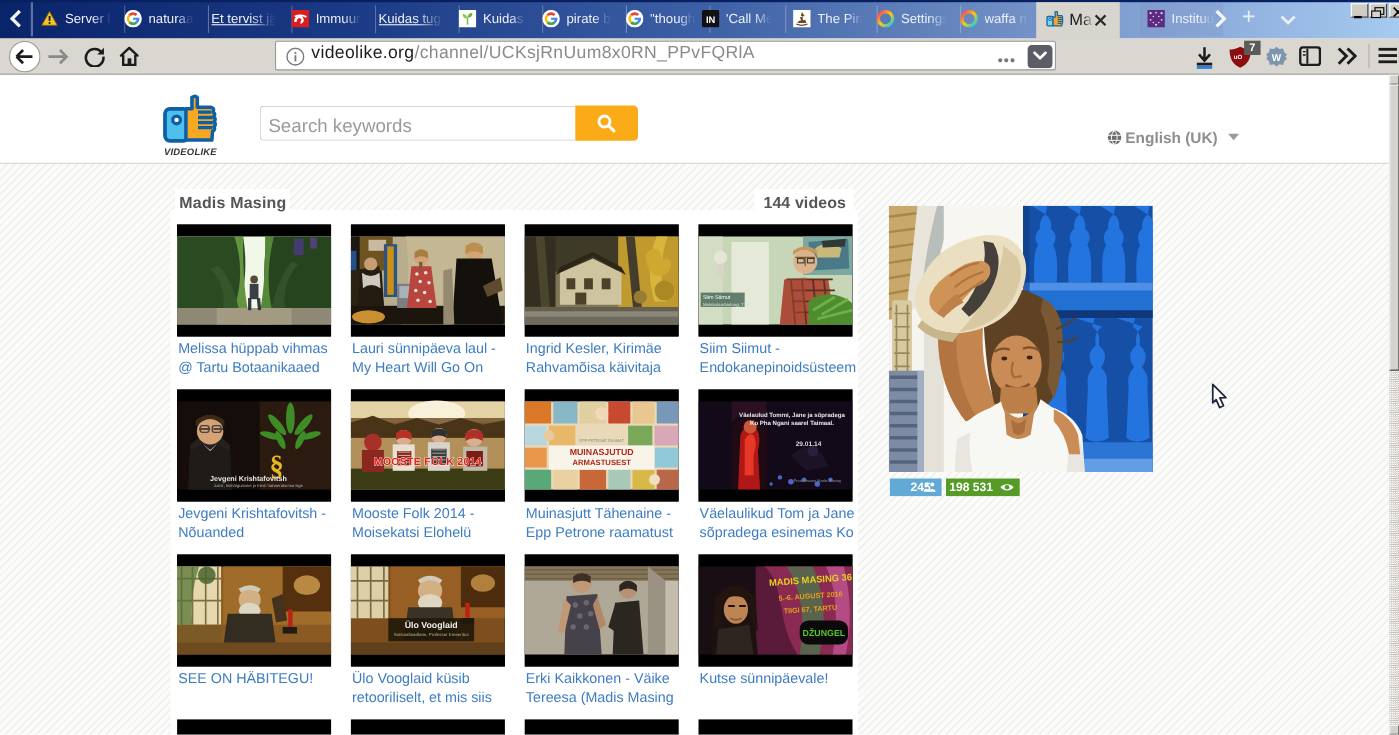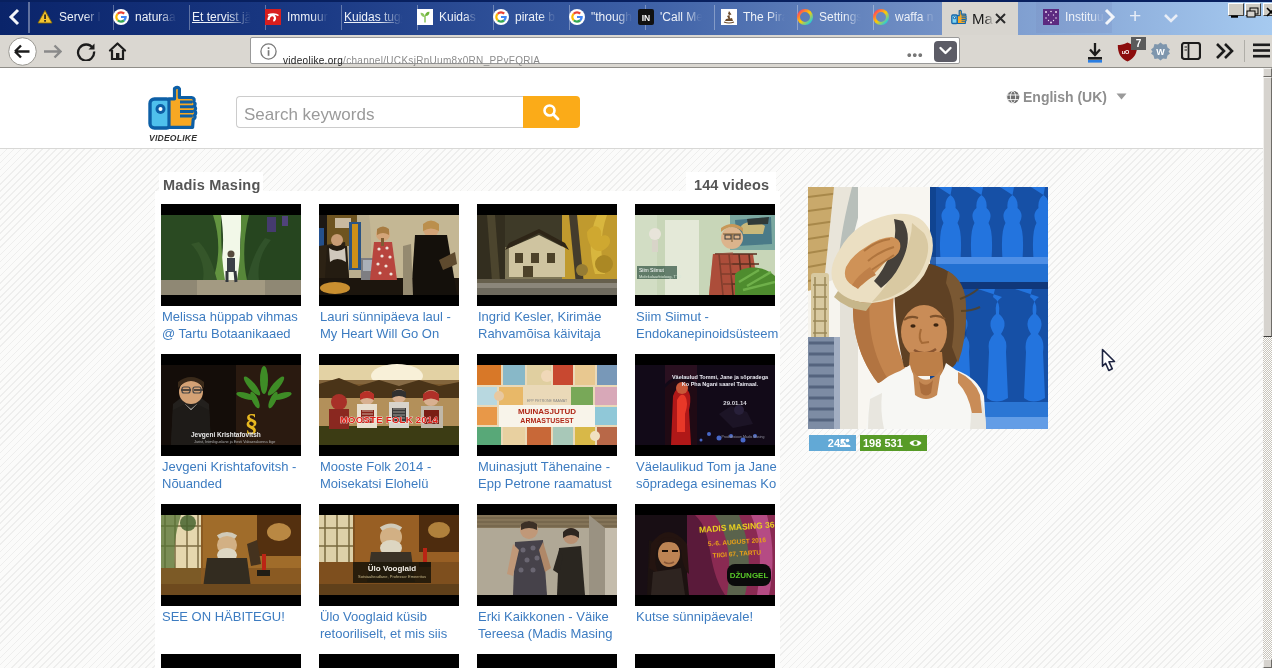--- a/index.html
+++ b/index.html
@@ -18,21 +18,21 @@
 #activetab { position:absolute; left:942px; top:2px; width:76px; height:33px; background:#d8d5cf; }
 #activetab .fav { position:absolute; left:9px; top:7px; width:16px; height:16px; }
 #activetab .txt { position:absolute; left:30px; top:8px; width:23px; font-size:15px; color:#1a1a1a; white-space:nowrap; overflow:hidden;
   -webkit-mask-image:linear-gradient(to right,#000 55%,transparent 95%); mask-image:linear-gradient(to right,#000 55%,transparent 95%); }
 .tbtn { position:absolute; color:#e7edf7; font-size:15px; font-weight:bold; }
 .winbtn { position:absolute; top:3px; width:16px; height:13px; background:#cfccc4;
   border-top:1px solid #fff; border-left:1px solid #fff; border-right:1px solid #404040; border-bottom:1px solid #404040; }
 
 #toolbar { position:absolute; left:0; top:35px; width:1272px; height:33px; background:#dad7d1; border-bottom:1px solid #908e89; }
 #urlbar { position:absolute; left:250px; top:2px; width:710px; height:27px; background:#fff; border:1px solid #999; border-radius:2px; }
-#urltext { position:absolute; left:32px; top:17px; font-size:10px; color:#1c1c1c; letter-spacing:0.3px; }
+#urltext { position:absolute; left:32px; top:2px; font-size:16px; color:#1c1c1c; letter-spacing:0.3px; }
 #urltext .gray { color:#8a8a8a; }
 
 #content { position:absolute; left:0; top:68px; width:1263px; height:600px; background:#fff; }
 #hatch { position:absolute; left:0; top:80px; width:1263px; height:520px;
   background:
    repeating-linear-gradient(135deg, rgba(0,0,0,0.05) 0 1.2px, rgba(0,0,0,0) 1.2px 5px),
    #fbfbfa; }
 #hatch::before { content:""; position:absolute; left:0; top:0; width:1263px; height:1px; background:#d8d8d6; }
 .chip { position:absolute; top:104px; height:19px; background:#fff; }
 #panel { position:absolute; left:155px; top:123px; width:625px; height:477px; background:#fff; }
@@ -288,21 +288,21 @@
     </svg>
     <div style="position:absolute; left:236px; top:28px; width:287px; height:32px; background:#fff; border:1px solid #ccc; border-right:none; border-radius:4px 0 0 4px;">
       <div style="position:absolute; left:7px; top:8px; font-size:17px; color:#9a9a9a;">Search keywords</div>
     </div>
     <div style="position:absolute; left:523px; top:28px; width:57px; height:32px; background:#fbab18; border-radius:0 4px 4px 0;">
       <svg style="position:absolute; left:19px; top:7px;" width="18" height="18" viewBox="0 0 18 18">
           <circle cx="7.5" cy="7.5" r="5" fill="none" stroke="#fff" stroke-width="2.6"></circle>
           <path d="M11.3 11.3 L16 16" stroke="#fff" stroke-width="2.8" stroke-linecap="round"></path>
         </svg>
     </div>
-    <div style="position:absolute; left:1006px; top:20px; font-size:14px; font-weight:bold; color:#8e8e8e;">
+    <div style="position:absolute; left:1006px; top:48px; font-size:14px; font-weight:bold; color:#8e8e8e;">
       <svg style="position:relative; top:2px; margin-right:3px;" width="14" height="14" viewBox="0 0 14 14">
           <circle cx="7" cy="7" r="6.3" fill="#6e6e6e"></circle>
           <path d="M7 0.7 a6.3 6.3 0 0 0 0 12.6 M1 5 H13 M1.6 9.6 H12.4 M7 0.7 C3.5 4 3.5 10 7 13.3 M7 0.7 C10.5 4 10.5 10 7 13.3" stroke="#fff" stroke-width="0.9" fill="none"></path>
         </svg>English (UK)
       <svg style="position:relative; top:-2px; margin-left:5px;" width="11" height="7" viewBox="0 0 11 7">
           <path d="M0.5 0.5 L10.5 0.5 L5.5 6.5 Z" fill="#9a9a9a"></path>
         </svg>
     </div>
     <div id="hatch"></div>
     <div class="chip" style="left:159px; width:104px;"></div>

